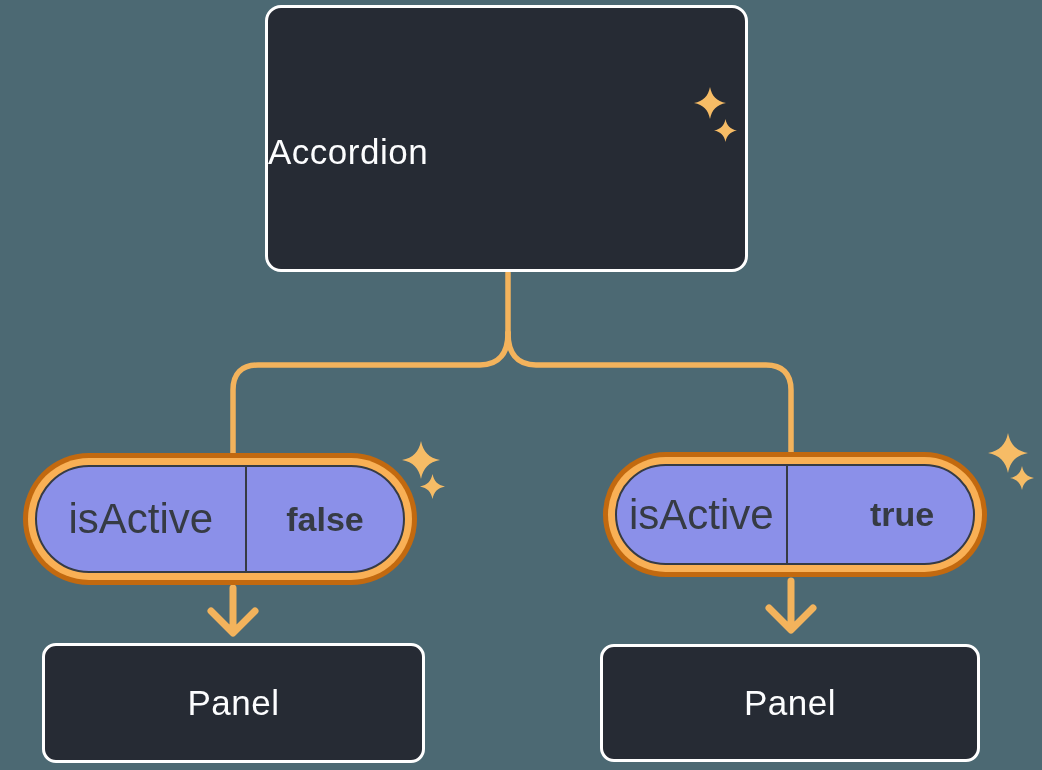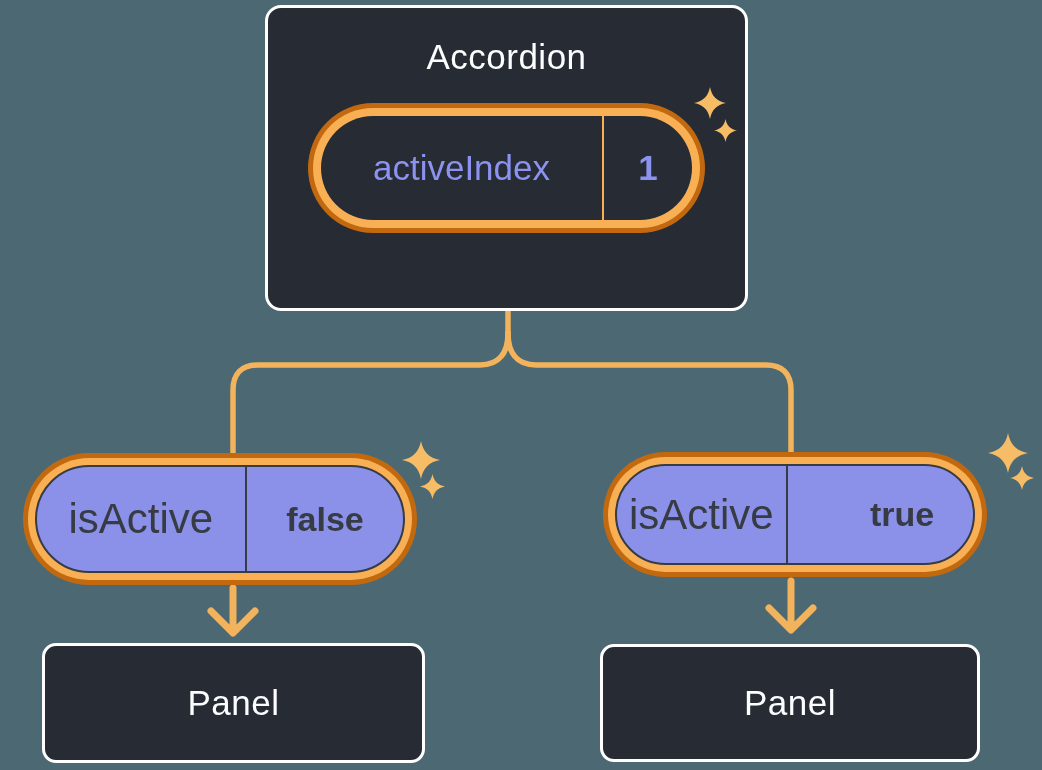--- a/index.html
+++ b/index.html
@@ -25,21 +25,21 @@
   .overlay{position:absolute;left:0;top:0;width:1042px;height:770px;}
   .conn{fill:none;stroke:var(--connector);stroke-width:5.5;stroke-linecap:round;stroke-linejoin:round;}
   .arrow{stroke-width:7;}
 
   .component-box{
     position:absolute;box-sizing:border-box;
     background:var(--box-fill);
     border:3px solid var(--box-border);
     border-radius:16px;
   }
-  .accordion-box{left:265px;top:5px;width:483px;height:306px;display:flex;flex-direction:column;align-items:center;}
+  .accordion-box{left:265px;top:5px;width:483px;height:267px;display:flex;flex-direction:row;align-items:center;}
   .component-title{
     margin-top:27px;line-height:44px;font-size:35px;font-weight:500;
     color:var(--title-text);letter-spacing:.5px;
   }
   
   .state-pill{margin-top:24px;background:var(--ring-outer);border-radius:999px;padding:5px;}
   .pill-band{background:var(--ring-inner);border-radius:999px;padding:8px;}
   .state-pill-inner{
     background:var(--box-fill);border-radius:999px;width:371px;height:104px;
     display:flex;align-items:stretch;overflow:hidden;
@@ -91,29 +91,20 @@
     <g>
       <path class="conn arrow" d="M233 588 L233 629 M211 611 L233 633 L255 611"></path>
     </g>
     <g>
       <path class="conn arrow" d="M791 581 L791 626 M769 608 L791 630 L813 608"></path>
     </g>
   </svg>
 
   <div class="component-box accordion-box">
     <div class="component-title">Accordion</div>
-    <div class="state-pill">
-      <div class="pill-band">
-        <div class="state-pill-inner">
-          <div class="state-label">activeIndex</div>
-          <div class="state-divider"></div>
-          <div class="state-value">1</div>
-        </div>
-      </div>
-    </div>
   </div>
 
   <svg class="sparkle" style="left:694px;top:87px;width:32px;height:32px" viewBox="0 0 32 32">
       <path d="M16 0C17.9 9.4 22.6 14.1 32 16 22.6 17.9 17.9 22.6 16 32 14.1 22.6 9.4 17.9 0 16 9.4 14.1 14.1 9.4 16 0Z"></path>
     </svg>
   <svg class="sparkle" style="left:714px;top:119px;width:23px;height:23px" viewBox="0 0 32 32">
       <path d="M16 0C17.9 9.4 22.6 14.1 32 16 22.6 17.9 17.9 22.6 16 32 14.1 22.6 9.4 17.9 0 16 9.4 14.1 14.1 9.4 16 0Z"></path>
     </svg>
 
   <div class="prop-pill pill-left">

